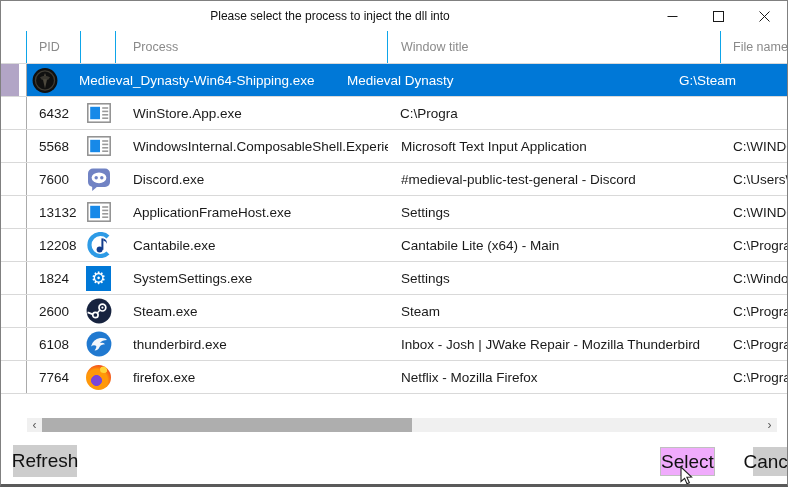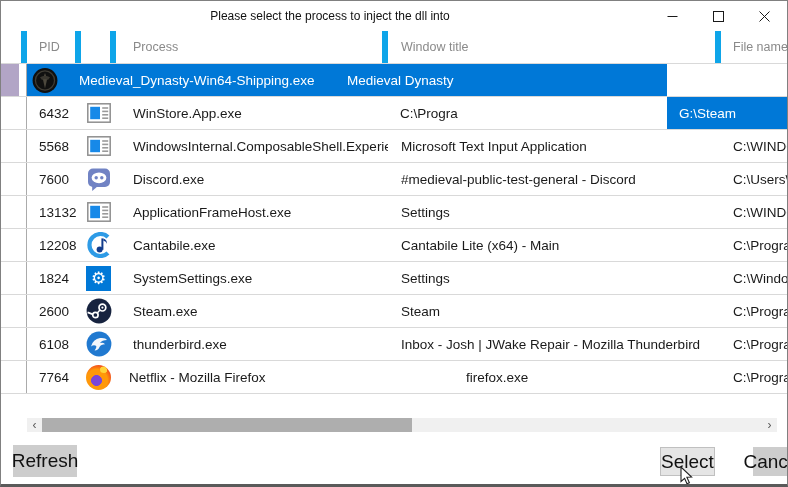--- a/index.html
+++ b/index.html
@@ -12,21 +12,21 @@
   .titlebar { height:30px; display:flex; align-items:center; }
   .title-text { padding-left:10px; font-size:12px; color:#111; flex:1;
     white-space:nowrap;text-align:center; }
   .caption-btn { width:46px; height:30px; display:flex; align-items:center;
     justify-content:center; }
   .caption-btn svg { display:block; }
 
   
   .grid-header { display:flex; height:32px; font-size:12.5px; color:#8a8a8a; }
   .hcell { display:flex; align-items:center; height:100%;
-    border-right:6px solid #0ea5e9; overflow:hidden; white-space:nowrap; }
+    border-right:1px solid #0ea5e9; overflow:hidden; white-space:nowrap; }
   .col-rowhead { width:26px; flex:none; }
   .col-pid { width:54px; flex:none; padding-left:12px; }
   .col-icon { width:35px; flex:none; justify-content:center; }
   .col-process { width:272px; flex:none; padding-left:17px; }
   .col-wtitle { width:333px; flex:none; padding-left:13px; }
   .col-fname { flex:1; padding-left:12px; border-right:none; }
 
   
   .rows { border-top:1px solid #d9d9d9; }
   .row { display:flex; height:33px; border-bottom:1px solid #d9d9d9;
@@ -55,21 +55,21 @@
   .hscroll .track { position:relative; flex:1; height:100%; }
   .hscroll .thumb { position:absolute; left:0; top:0; width:370px; height:14px;
     background:#aeaeae; }
 
   
   .btn { position:absolute; display:flex; align-items:center; justify-content:center;
     font-size:19px; color:#111; background:#cdcdcd; border:none;
     font-family:inherit; }
   .btn-refresh { left:12px; top:444px; width:64px; height:32px; }
   .btn-select  { left:659px; top:446px; width:55px; height:29px;
-    background:#e5e5e5; border:1px solid #c0c0c0; }
+    background:#f0abfc; border:1px solid #c0c0c0; }
   .btn-cancel  { left:752px; top:446px; width:40px; height:29px; }
 
   .cursor { position:absolute; left:679px; top:465px; pointer-events:none; }
 </style>
 </head>
 <body>
 
 <div class="window">
 
   <div class="titlebar">
@@ -111,21 +111,21 @@
             <svg viewBox="0 0 28 28" width="27" height="27">
               <circle cx="14" cy="14" r="13.4" fill="#101010"></circle>
               <circle cx="14" cy="14" r="10.3" fill="none" stroke="#3f3c34" stroke-width="1.4"></circle>
               <path d="M14 6 L16.4 12 L14 22.5 L11.6 12 Z" fill="#4c483d"></path>
               <path d="M8.6 10.6 Q14 7.2 19.4 10.6 L17.2 13.4 Q14 11.4 10.8 13.4 Z" fill="#3a3730"></path>
             </svg>
           </span>
         </div>
         <div class="cell col-process" style="background: rgb(0, 120, 215);">Medieval_Dynasty-Win64-Shipping.exe</div>
         <div class="cell col-wtitle" style="background: rgb(0, 120, 215);">Medieval Dynasty</div>
-        <div class="cell col-fname" style="background: rgb(0, 120, 215); margin-top: 33px;">G:\Steam</div>
+        <div class="cell col-fname" style="background: rgb(0, 120, 215);">G:\Steam</div>
       </div>
       <div class="row">
         <div class="cell col-rowhead"></div>
         <div class="cell col-pid">6432</div>
         <div class="cell col-icon">
           <span class="icon-wrap">
             <svg viewBox="0 0 26 26" width="26" height="26">
               <rect x="1.8" y="3.8" width="22.4" height="18.4" fill="#ffffff" stroke="#8f8f8f" stroke-width="1.5"></rect>
               <rect x="4.2" y="6.8" width="9.8" height="12.4" fill="#1789e8"></rect>
               <g stroke="#9a9a9a" stroke-width="1.6">
@@ -267,22 +267,22 @@
         <div class="cell col-fname">C:\Progra</div>
       </div>
       <div class="row">
         <div class="cell col-rowhead"></div>
         <div class="cell col-pid">7764</div>
         <div class="cell col-icon">
           <span class="icon-wrap">
             <div class="icon-firefox"></div>
           </span>
         </div>
+        <div class="cell col-process">firefox.exe</div>
         <div class="cell col-wtitle">Netflix - Mozilla Firefox</div>
-        <div class="cell col-process">firefox.exe</div>
         <div class="cell col-fname">C:\Progra</div>
       </div>
     </div>
 
   <div class="hscroll">
     <div class="arrow">‹</div>
     <div class="track">
       <div class="thumb"></div>
     </div>
     <div class="arrow">›</div>

